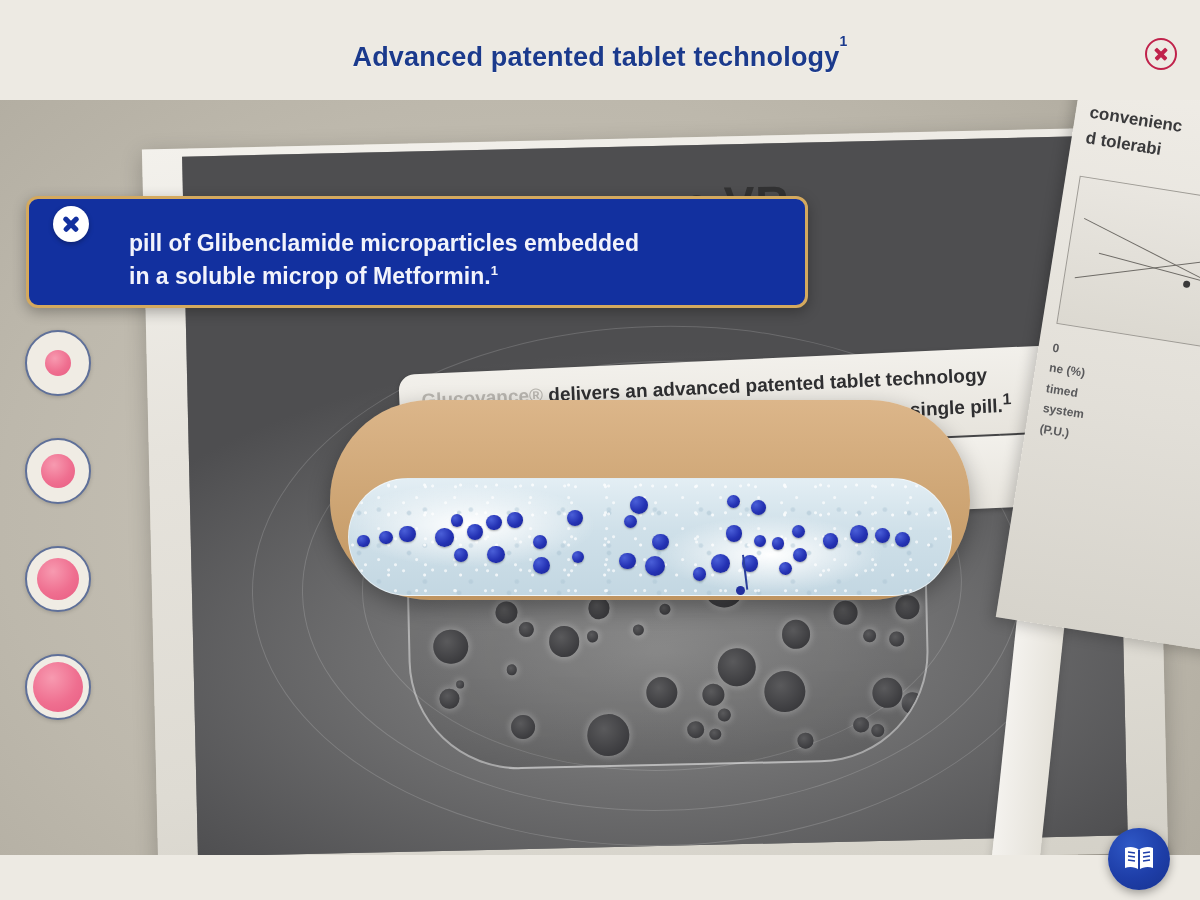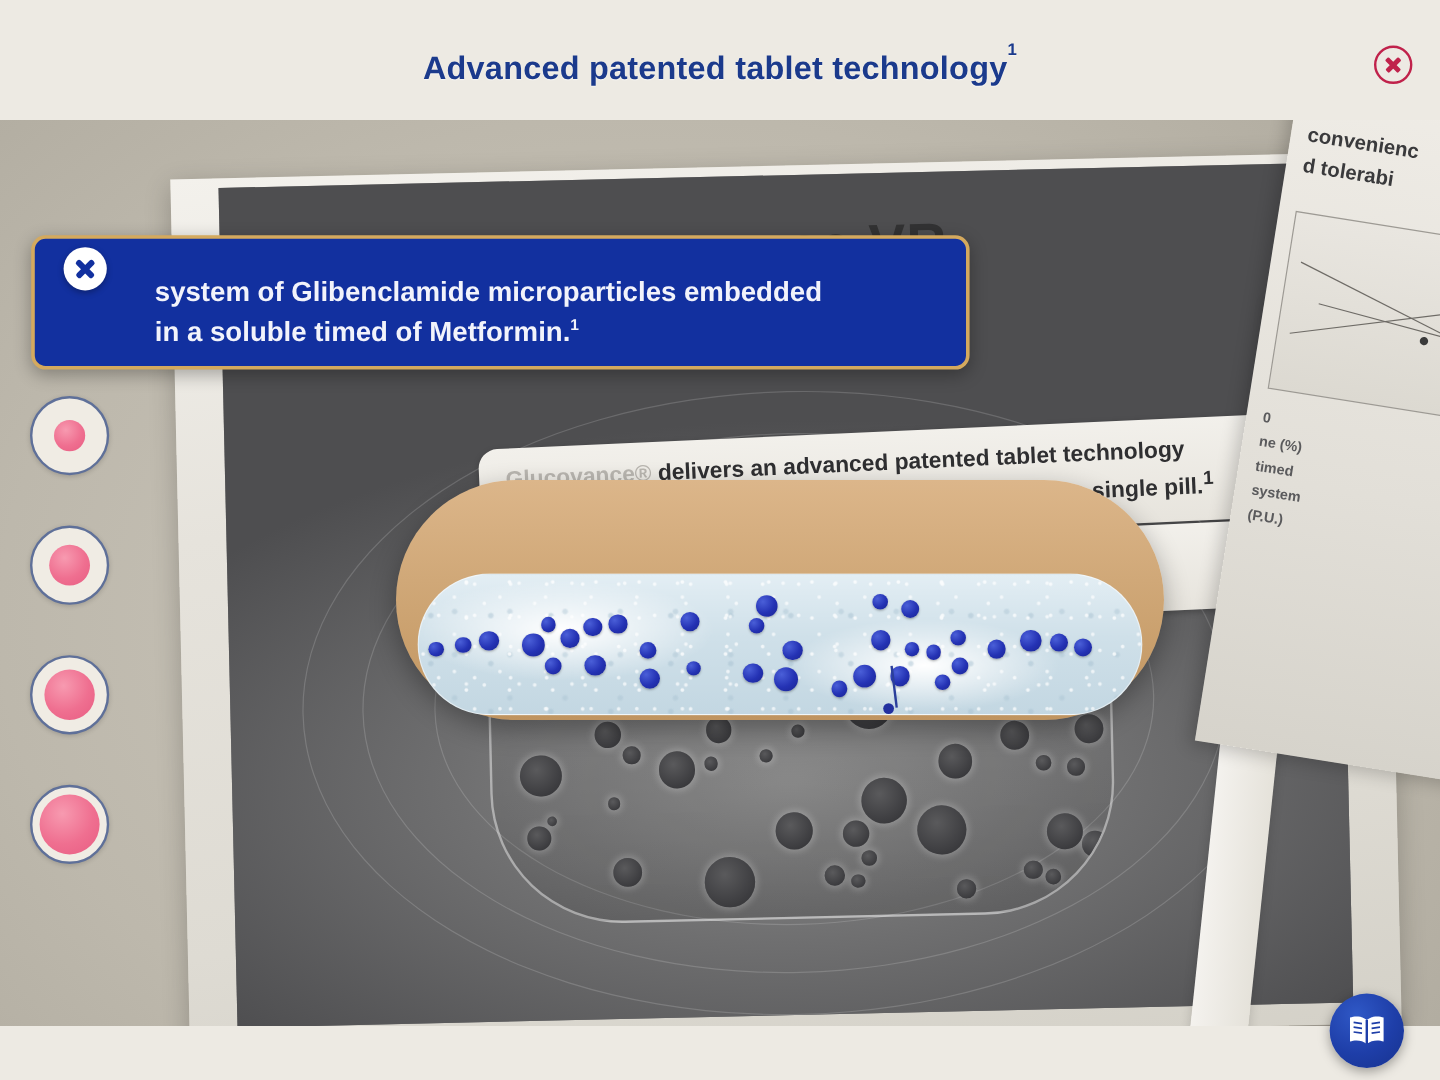--- a/index.html
+++ b/index.html
@@ -435,22 +435,22 @@
       </div>
     <div class="navdot">
         <span class="inner" style="width:50px;height:50px;"></span>
       </div>
   </div>
 </div>
 
 <div id="callout">
   <div id="callout-close"></div>
   <div id="callout-text">
-    <span>system of Glibenclamide microparticles embedded</span><br>
-    <span>in a soluble timed of Metformin.</span><sup>1</sup>
+    <span>pill of Glibenclamide microparticles embedded</span><br>
+    <span>in a soluble microp of Metformin.</span><sup>1</sup>
   </div>
 </div>
 
 <div id="bottombar"></div>
 
 <div id="book-fab">
   <svg width="34" height="30" viewBox="0 0 34 30">
     <path d="M17 6 C13 2.5 7 2.5 3 4 L3 24 C7 22.5 13 22.5 17 26 Z" fill="#ffffff"></path>
     <path d="M17 6 C21 2.5 27 2.5 31 4 L31 24 C27 22.5 21 22.5 17 26 Z" fill="#ffffff"></path>
     <path d="M17 6 L17 26" stroke="#1e3ea8" stroke-width="2" fill="none"></path>

